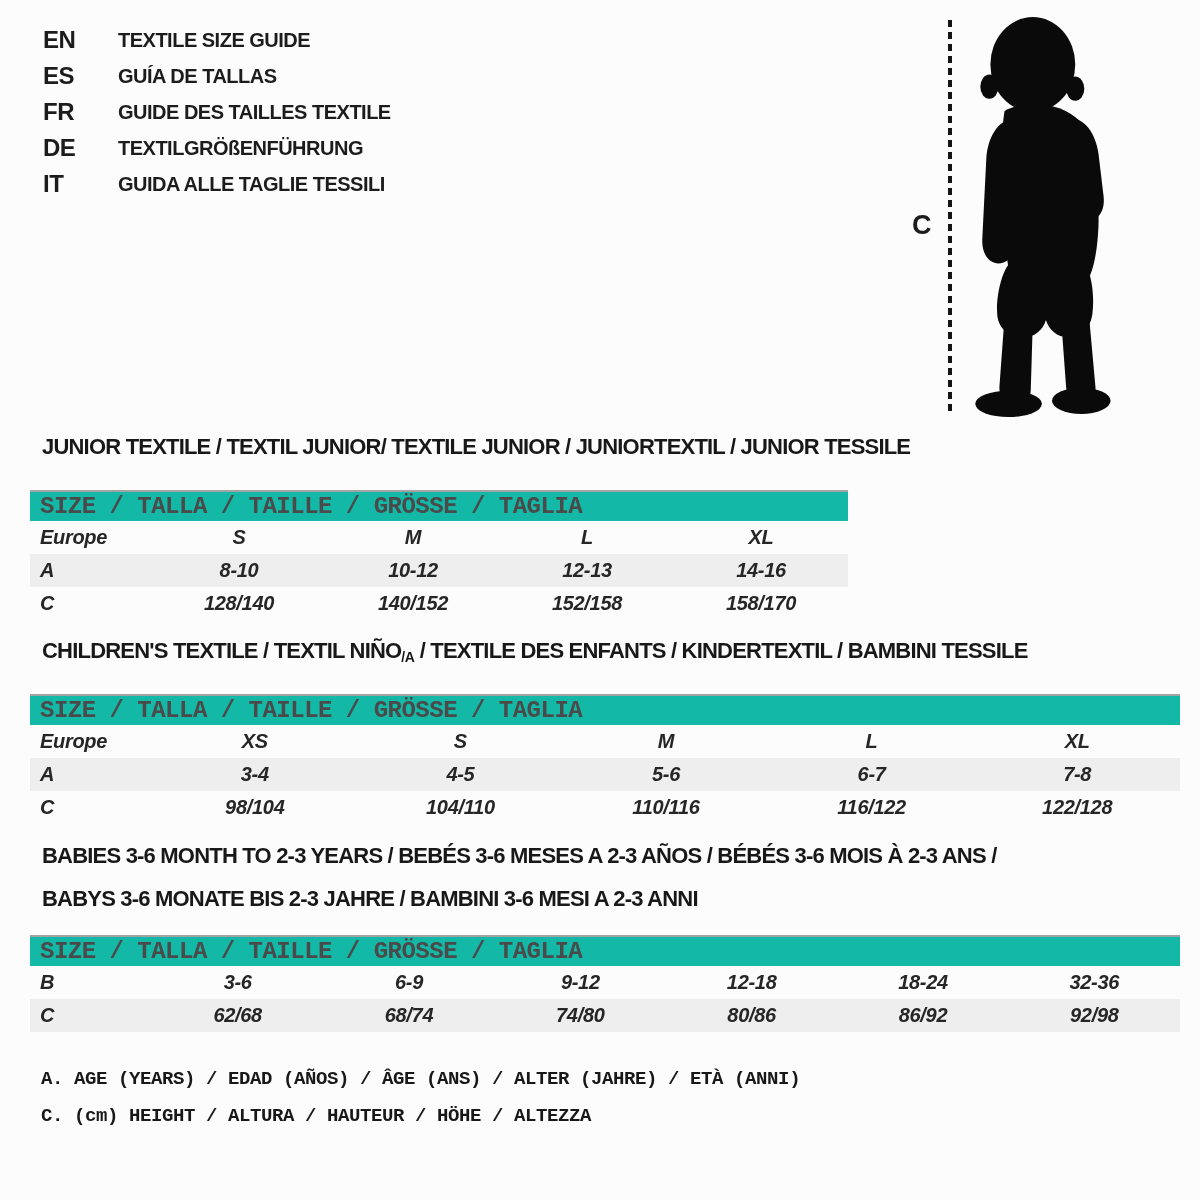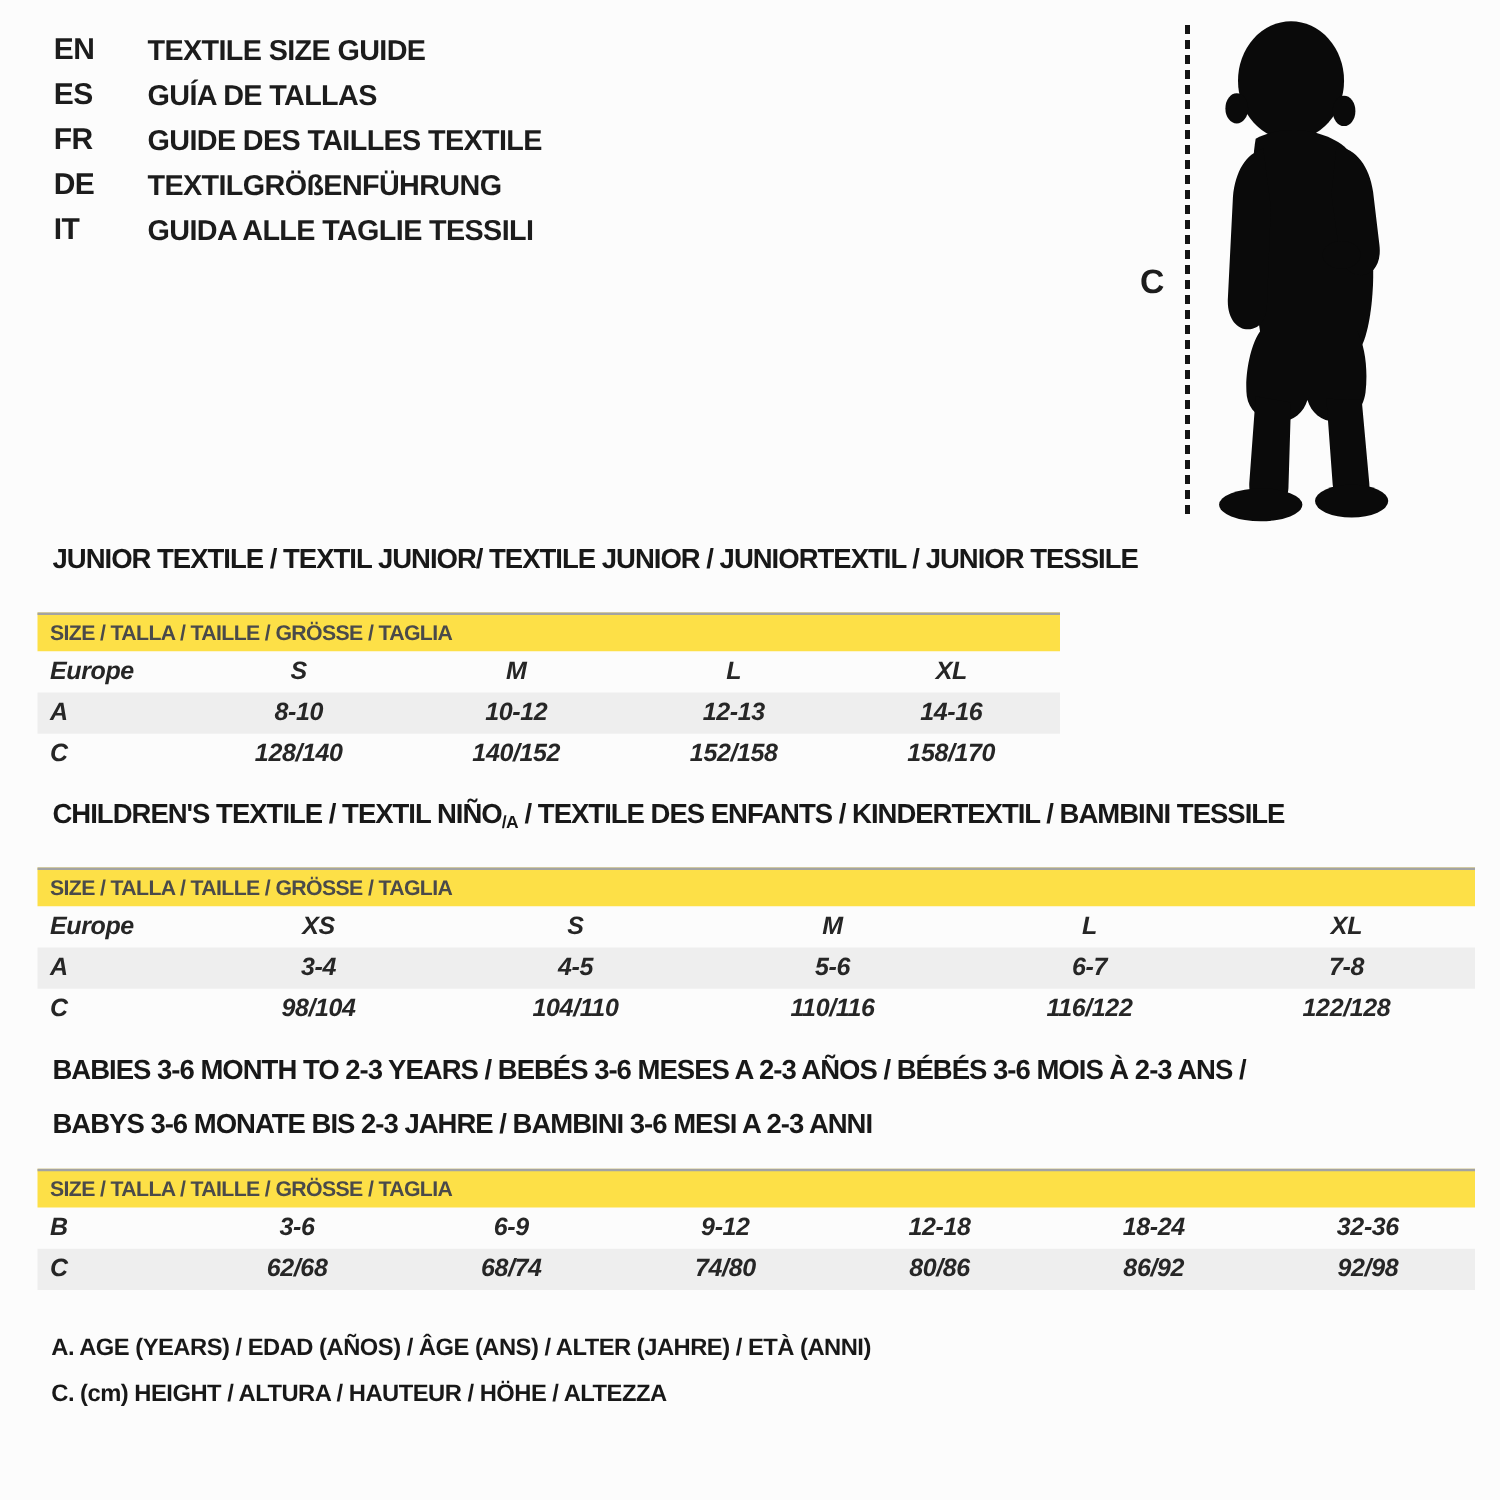--- a/index.html
+++ b/index.html
@@ -5,21 +5,21 @@
   html,body{margin:0;padding:0;background:#fcfcfc;}
   .page{
     position:relative;width:1200px;height:1200px;overflow:hidden;
     background:#fcfcfc;color:#1c1c1c;
     font-family:"Liberation Sans", sans-serif;font-weight:bold;padding-left:16px;
   }
   
   .langs{position:absolute;left:43px;top:22px;}
   .lang-row{display:flex;height:36px;align-items:center;}
   .lang-code{width:75px;font-size:24px;letter-spacing:-0.5px;}
-  .lang-label{font-size:23px;letter-spacing:-0.5px;white-space:nowrap;}
+  .lang-label{font-size:20px;letter-spacing:-0.5px;white-space:nowrap;}
   
   .figure{position:absolute;left:900px;top:0;width:300px;height:430px;}
   .dash-line{
     position:absolute;left:48px;top:20px;width:4px;height:396px;
     background:repeating-linear-gradient(to bottom,#141414 0 7px,transparent 7px 12px);
   }
   .figure-c{position:absolute;left:12px;top:210px;font-size:27px;}
   .toddler{position:absolute;left:68px;top:14px;width:166px;height:404px;}
   
   .sec{position:absolute;left:30px;}
@@ -28,36 +28,36 @@
   .sec-babies{top:845px;width:1150px;}
   .tbl-title{
     margin:0 0 0 12px;font-size:22px;line-height:21px;letter-spacing:-0.8px;
     white-space:nowrap;color:#181818;
   }
   .tbl-title2{margin-top:15px;}
   .tbl-title2:empty{display:none;}
   .title-sub{font-size:14px;vertical-align:-4px;letter-spacing:-0.5px;}
   .size-bar{
     margin-top:26px;height:31px;box-sizing:border-box;
-    background:#fde047;border-top:2px solid #a3a3a3;
+    background:#14b8a6;border-top:2px solid #a3a3a3;
     display:flex;align-items:center;padding-left:10px;
-    font-size:17px;color:#4a4a4a;letter-spacing:-0.5px;
+    font-size:24px;color:#4a4a4a;letter-spacing:-0.5px;font-family:Liberation Mono, monospace;
   }
   .row{
     display:flex;align-items:center;height:33px;
     font-size:20px;color:#262626;letter-spacing:-0.3px;
   }
   .row.shaded{background:#eeeeee;}
   .cell{flex:1;text-align:center;font-style:italic;}
   .cell-label{flex:0 0 112px;text-align:left;padding-left:10px;}
   
   .legend{position:absolute;left:41px;top:1068px;}
   .legend-line{
     font-size:19px;line-height:22px;margin-bottom:15px;
-    letter-spacing:-0.4px;white-space:nowrap;color:#181818;
+    letter-spacing:-0.4px;white-space:nowrap;color:#181818;font-family:Liberation Mono, monospace;
   }
 </style>
 </head>
 <body>
 
 <div class="page">
 
   <div class="langs">
     <div class="lang-row">
       <span class="lang-code">EN</span>

